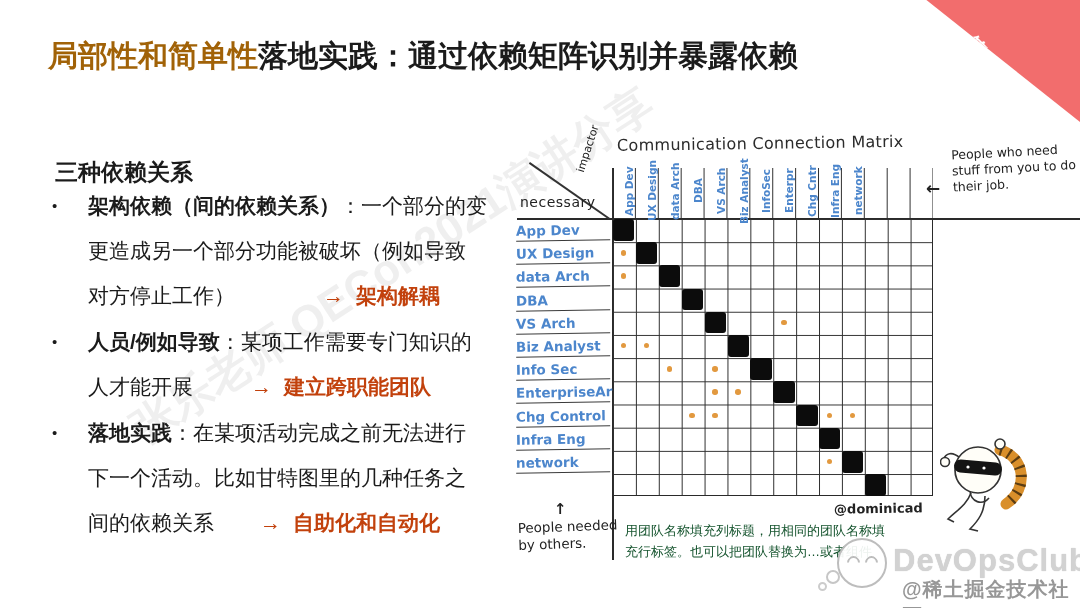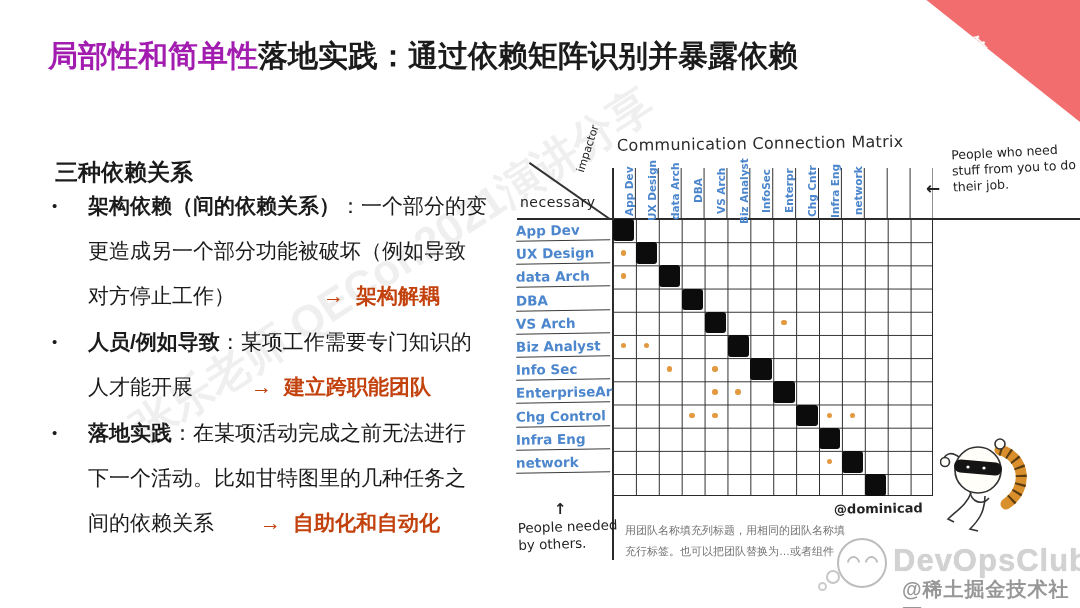--- a/index.html
+++ b/index.html
@@ -1,21 +1,21 @@
 <!DOCTYPE html>
 <html><head>
 <meta charset="utf-8">
 <style>
   html,body{margin:0;padding:0;background:#e8e8e8;}
   .slide{position:relative;width:1080px;height:608px;background:#ffffff;overflow:hidden;
          font-family:"Liberation Sans",sans-serif;color:#1b1b1b;}
 
   
   .title{position:absolute;left:48px;top:36px;font-size:30px;font-weight:bold;white-space:nowrap;}
-  .title .hl{color:#a21caf;}
+  .title .hl{color:#a16207;}
   .subtitle{position:absolute;left:42px;top:97px;font-size:23px;font-weight:bold;color:#4a9ed6;white-space:nowrap;}
 
   
   .ribbon{position:absolute;left:920px;top:0;width:160px;height:122px;background:#f26d6d;
           clip-path:polygon(4% 0,100% 0,100% 100%);}
   .ribbon span{position:absolute;left:58px;top:30px;color:#fff;font-size:20px;font-weight:bold;
                letter-spacing:3px;transform:rotate(45deg);transform-origin:left top;white-space:nowrap;}
 
   
   .section-heading{position:absolute;left:55px;top:157px;font-size:23px;font-weight:bold;}
@@ -63,21 +63,21 @@
   .ann{color:#222;font-family:"DejaVu Sans",sans-serif;}
   .ann-top-right{position:absolute;left:440px;top:14px;width:132px;font-size:12.5px;line-height:16px;
                  transform:rotate(-3deg);}
   .ann-arrow-left{position:absolute;left:414px;top:48px;font-size:17px;font-weight:bold;}
   .ann-right{position:absolute;left:398px;top:98px;width:172px;font-size:13.5px;line-height:18px;}
   .ann-bottom-left{position:absolute;left:6px;top:388px;width:110px;font-size:13.5px;line-height:17px;
                    transform:rotate(-2deg);}
   .ann-arrow-up{position:absolute;left:42px;top:370px;font-size:15px;font-weight:bold;}
   .credit{position:absolute;left:322px;top:371px;font-size:13px;font-weight:bold;color:#222;
           font-family:"DejaVu Sans",sans-serif;transform:rotate(-1deg);}
-  .caption{position:absolute;left:113px;top:390px;width:340px;font-size:11px;line-height:21px;color:#737373;
+  .caption{position:absolute;left:113px;top:390px;width:340px;font-size:13px;line-height:21px;color:#14532d;
            font-family:Liberation Sans, sans-serif;}
 
   
   .emoji{position:absolute;left:325px;top:408px;width:46px;height:46px;border:2px solid #bdbdbd;
          border-radius:50%;background:rgba(255,255,255,.92);}
   .emoji .eye{position:absolute;top:16px;width:9px;height:9px;border:2px solid #bdbdbd;border-radius:50%;
               border-bottom-color:transparent;border-right-color:transparent;transform:rotate(45deg);}
   .emoji .e1{left:8px;} .emoji .e2{left:26px;}
   .bub1{position:absolute;left:314px;top:440px;width:10px;height:10px;border:2px solid #c6c6c6;border-radius:50%;background:#fff;}
   .bub2{position:absolute;left:306px;top:452px;width:5px;height:5px;border:2px solid #cccccc;border-radius:50%;background:#fff;}

